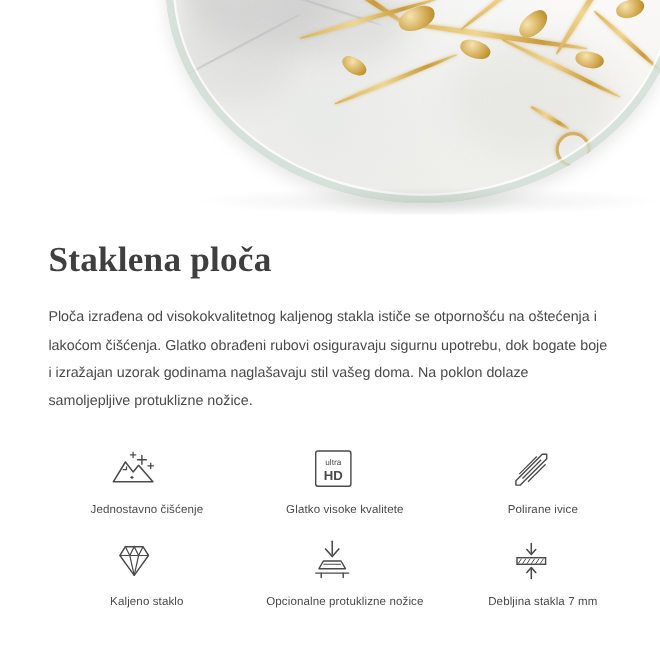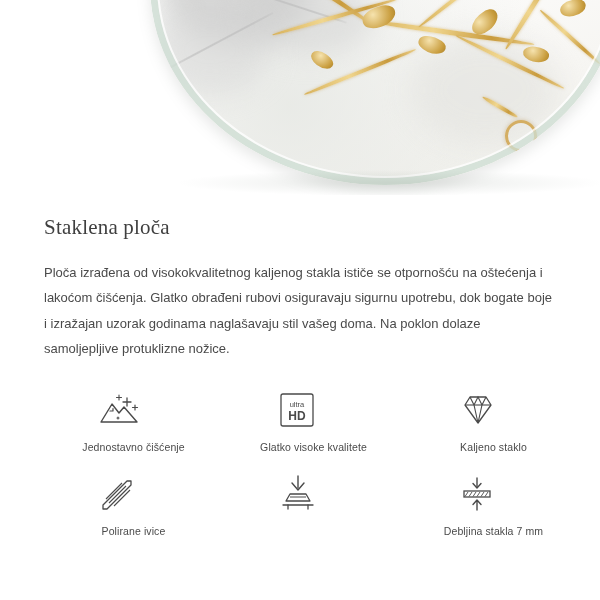--- a/index.html
+++ b/index.html
@@ -90,24 +90,24 @@
     border: 3px solid #d4ae63;
     box-shadow: 0 0 4px rgba(180,140,70,0.45);
   }
 
   
   .content {
     padding: 18px 44px 0 44px;
   }
   .headline {
     font-family: "Liberation Serif", serif;
-    font-size: 21px;
+    font-size: 32px;
     line-height: 1.42;
     color: #3f3f3f;
-    font-weight: 400;
+    font-weight: 700;
     margin: 0;
     letter-spacing: .2px;
   }
   .headline .line2 {
     display: block;
   }
   .body-copy {
     margin: 17px 0 0 0;
     font-size: 13px;
     line-height: 1.95;
@@ -127,21 +127,21 @@
     display: flex;
     flex-direction: column;
     align-items: center;
     text-align: center;
   }
   .feature-icon {
     width: 46px;
     height: 46px;
     display: flex;
     align-items: center;
-    justify-content: flex-start;
+    justify-content: flex-end;
     margin-bottom: 8px;
   }
   .feature-label {
     font-size: 10.5px;
     color: #4a4a4a;
     letter-spacing: .1px;
     margin-left: 27px;
   }
   svg { display: block; }
 </style>
@@ -218,54 +218,55 @@
           <rect x="4" y="4" width="32" height="32" rx="2" fill="none" stroke="#4a4a4a" stroke-width="1.3"></rect>
           <text x="20" y="17" font-family="Liberation Sans, sans-serif" font-size="7.5" fill="#4a4a4a" text-anchor="middle">ultra</text>
           <text x="20" y="30" font-family="Liberation Sans, sans-serif" font-size="12" font-weight="bold" fill="#4a4a4a" text-anchor="middle">HD</text>
         </svg>
       </span>
       <span class="feature-label">Glatko visoke kvalitete</span>
     </div>
 
     <div class="feature">
       <span class="feature-icon">
+        <svg width="40" height="38" viewBox="0 0 40 38">
+          <path d="M6 30 L30 6 L34 6 L34 10 L10 34 L6 34 Z" fill="none" stroke="#4a4a4a" stroke-width="1.3" stroke-linejoin="round"></path>
+          <path d="M12 28 L29 11" stroke="#4a4a4a" stroke-width="1.1"></path>
+          <path d="M17 31 L33 15" stroke="#4a4a4a" stroke-width="1.1"></path>
+          <path d="M9 24 L25 8" stroke="#4a4a4a" stroke-width="1.1"></path>
+        </svg>
+      </span>
+      <span class="feature-label">Polirane ivice</span>
+    </div>
+
+    <div class="feature">
+      <span class="feature-icon">
         <svg width="42" height="38" viewBox="0 0 42 38">
           <path d="M8 14 L13 6 L29 6 L34 14 L21 32 Z" fill="none" stroke="#4a4a4a" stroke-width="1.3" stroke-linejoin="round"></path>
           <path d="M8 14 L34 14" stroke="#4a4a4a" stroke-width="1.1"></path>
           <path d="M13 6 L17 14 L21 32" stroke="#4a4a4a" stroke-width="1.1" fill="none"></path>
           <path d="M29 6 L25 14 L21 32" stroke="#4a4a4a" stroke-width="1.1" fill="none"></path>
           <path d="M17 14 L21 6 L25 14" stroke="#4a4a4a" stroke-width="1.1" fill="none"></path>
         </svg>
       </span>
       <span class="feature-label">Kaljeno staklo</span>
-    </div>
-
-    <div class="feature">
-      <span class="feature-icon">
-        <svg width="40" height="38" viewBox="0 0 40 38">
-          <path d="M6 30 L30 6 L34 6 L34 10 L10 34 L6 34 Z" fill="none" stroke="#4a4a4a" stroke-width="1.3" stroke-linejoin="round"></path>
-          <path d="M12 28 L29 11" stroke="#4a4a4a" stroke-width="1.1"></path>
-          <path d="M17 31 L33 15" stroke="#4a4a4a" stroke-width="1.1"></path>
-          <path d="M9 24 L25 8" stroke="#4a4a4a" stroke-width="1.1"></path>
-        </svg>
-      </span>
-      <span class="feature-label">Polirane ivice</span>
     </div>
 
     <div class="feature">
       <span class="feature-icon">
         <svg width="42" height="40" viewBox="0 0 42 40">
           <path d="M21 2 L21 14" stroke="#4a4a4a" stroke-width="1.4" stroke-linecap="round"></path>
           <path d="M15 9 L21 16 L27 9" fill="none" stroke="#4a4a4a" stroke-width="1.4" stroke-linejoin="round" stroke-linecap="round"></path>
           <path d="M9 27 L13 20 L29 20 L33 27 Z" fill="none" stroke="#4a4a4a" stroke-width="1.3" stroke-linejoin="round"></path>
           <path d="M13 23 L29 23" stroke="#4a4a4a" stroke-width="1"></path>
           <path d="M6 31 L36 31" stroke="#4a4a4a" stroke-width="1.3" stroke-linecap="round"></path>
           <path d="M11 31 L11 35 M31 31 L31 35" stroke="#4a4a4a" stroke-width="1.3" stroke-linecap="round"></path>
         </svg>
       </span>
+      <span class="feature-label">Opcionalne protuklizne nožice</span>
     </div>
 
     <div class="feature">
       <span class="feature-icon">
         <svg width="40" height="40" viewBox="0 0 40 40">
           <path d="M20 4 L20 13" stroke="#4a4a4a" stroke-width="1.4" stroke-linecap="round"></path>
           <path d="M16 9.5 L20 14 L24 9.5" fill="none" stroke="#4a4a4a" stroke-width="1.4" stroke-linejoin="round" stroke-linecap="round"></path>
           <rect x="7" y="17" width="26" height="6" fill="none" stroke="#4a4a4a" stroke-width="1.3"></rect>
           <path d="M8 22.5 L11 18 M12 22.5 L15 18 M16 22.5 L19 18 M20 22.5 L23 18 M24 22.5 L27 18 M28 22.5 L31 18" stroke="#4a4a4a" stroke-width="0.9"></path>
           <path d="M20 36 L20 27" stroke="#4a4a4a" stroke-width="1.4" stroke-linecap="round"></path>

